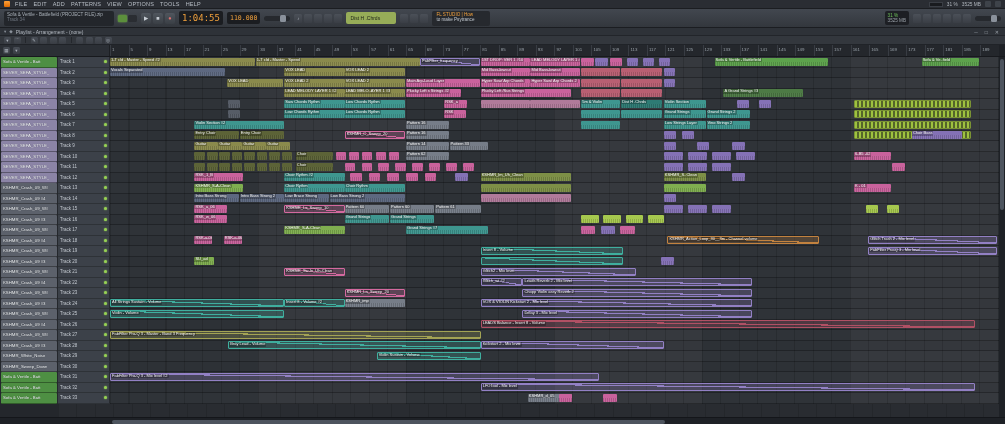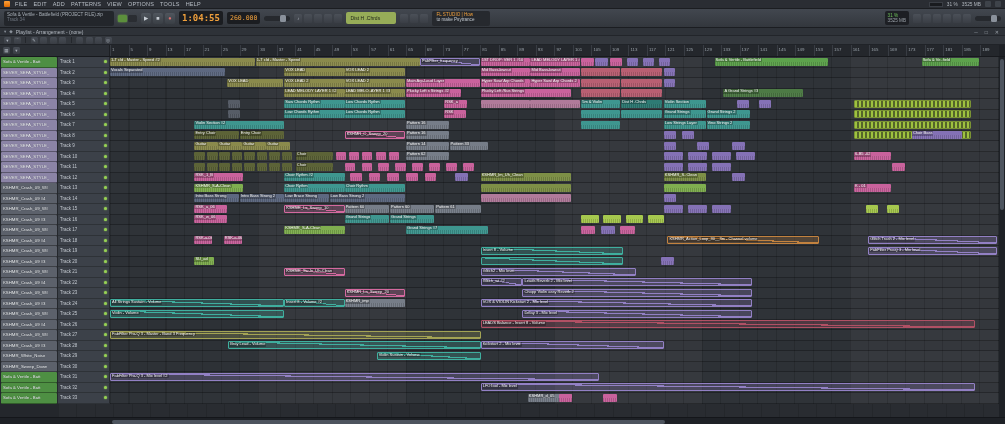--- a/index.html
+++ b/index.html
@@ -27,21 +27,21 @@
   .title-box .l1 { font-size:4.6px; color:#a9b0b8; white-space:nowrap; overflow:hidden; }
   .title-box .l2 { font-size:4.6px; color:#6f7680; }
   .mode-toggle { display:flex; gap:1px; }
   .mode-pill { width:9px; height:7px; border-radius:1.5px; background:#2a2d32; }
   .mode-pill.on { background:#5c8f3c; box-shadow:0 0 2px #7dbb4e; }
   .tbtn { width:10px; height:11px; background:linear-gradient(#50565e,#3a3f45); border-radius:2px;
     display:flex; align-items:center; justify-content:center; font-size:5.5px; color:#c7cdd4; }
   .tbtn.rec { color:#e07070; }
   .lcd { background:#1b1d21; border-radius:2px; color:#f0a03c; font-family:"DejaVu Sans Mono", monospace;
     padding:1px 3px; text-align:center; }
-  .lcd.time { font-size:9px; line-height:12px; min-width:44px; font-weight:bold;text-align:center; }
+  .lcd.time { font-size:9px; line-height:12px; min-width:44px; font-weight:normal;text-align:center; }
   .lcd.tempo { font-size:6.5px; line-height:10px; min-width:30px; }
   .hslider { width:26px; height:5px; background:#26292e; border-radius:2.5px; position:relative; }
   .hslider .thumb { position:absolute; left:60%; top:-1px; width:6px; height:7px; background:#8a919b; border-radius:1.5px; }
   .icon-group { display:flex; gap:2px; align-items:center; }
   .ticon { width:8px; height:9px; background:linear-gradient(#4b5058,#3a3e45); border-radius:1.5px;
     display:flex; align-items:center; justify-content:center; font-size:4.5px; color:#aab1ba; }
   .pattern-box { height:12px; background:#97ad58; border-radius:2px; color:#21261a; font-size:5px;
     display:flex; align-items:center; padding:0 4px; min-width:50px; }
   .hint-panel { height:15px; background:#26292e; border-radius:2px; padding:1.5px 4px; min-width:58px; }
   .hint-panel .h1 { font-size:4.6px; color:#f0a03c; white-space:nowrap; }
@@ -147,21 +147,21 @@
     <div class="mode-toggle">
       <span class="mode-pill on"></span>
       <span class="mode-pill"></span>
     </div>
     <div class="icon-group">
       <span class="tbtn">▶</span>
       <span class="tbtn">■</span>
       <span class="tbtn rec">●</span>
     </div>
     <div class="lcd time">1:04:55</div>
-    <div class="lcd tempo">260.000</div>
+    <div class="lcd tempo">110.000</div>
     <div class="hslider">
         <span class="thumb"></span>
       </div>
     <div class="icon-group">
       <span class="ticon">♪</span>
       <span class="ticon"></span>
       <span class="ticon"></span>
       <span class="ticon"></span>
       <span class="ticon"></span>
     </div>

